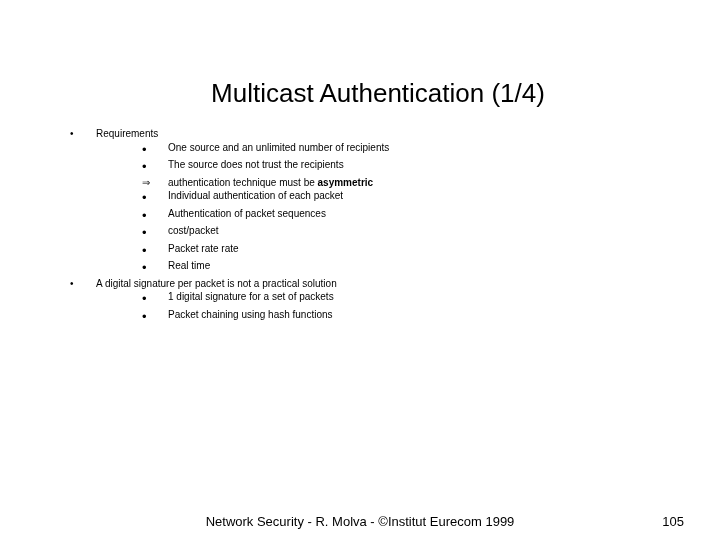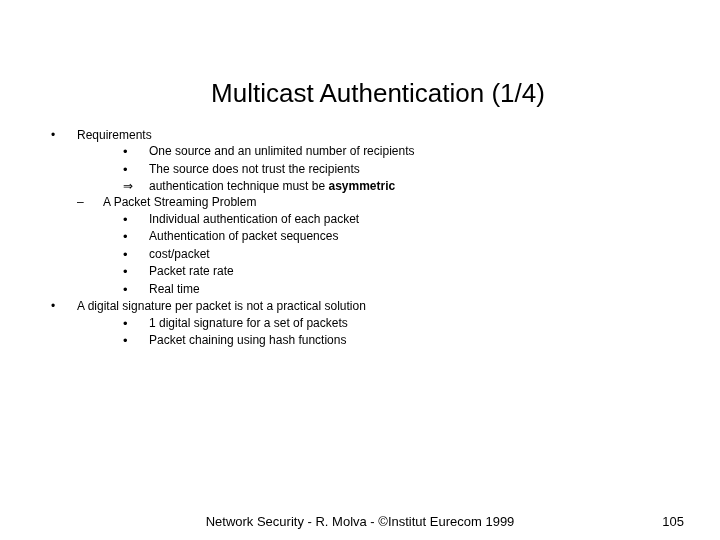--- a/index.html
+++ b/index.html
@@ -20,23 +20,23 @@
   }
   .title {
     text-align: center;
     font-size: 26px;
     padding-top: 78px;
     padding-bottom: 10px;
     font-weight: normal;
     margin-left: 36px;
   }
   .content {
-    font-size: 12px;
+    font-size: 10px;
     line-height: 1.35;
-    padding-left: 51px;
+    padding-left: 70px;
     padding-right: 40px;
     padding-top: 8px;
   }
   .row {
     display: flex;
   }
   .b0 { width: 26px; flex: 0 0 26px; }
   .lvl1 { padding-left: 26px; }
   .lvl2 { padding-left: 72px; }
   .bullet { display:inline-block; text-align:left;}
@@ -84,24 +84,20 @@
     </div>
     <div class="row lvl2">
       <span class="b0"><span class="bullet sdot"></span></span>
       <span>The source does not trust the recipients</span>
     </div>
     <div class="row lvl2">
       <span class="b0"><span class="bullet arrow"></span></span>
       <span><span>authentication technique must be </span><b>asymmetric</b></span>
     </div>
 
-    <div class="row lvl1">
-      <span class="b0"><span class="bullet dash"></span></span>
-      <span>A Packet Streaming Problem</span>
-    </div>
 
     <div class="row lvl2">
       <span class="b0"><span class="bullet sdot"></span></span>
       <span>Individual authentication of each packet</span>
     </div>
     <div class="row lvl2">
       <span class="b0"><span class="bullet sdot"></span></span>
       <span>Authentication of packet sequences</span>
     </div>
     <div class="row lvl2">

